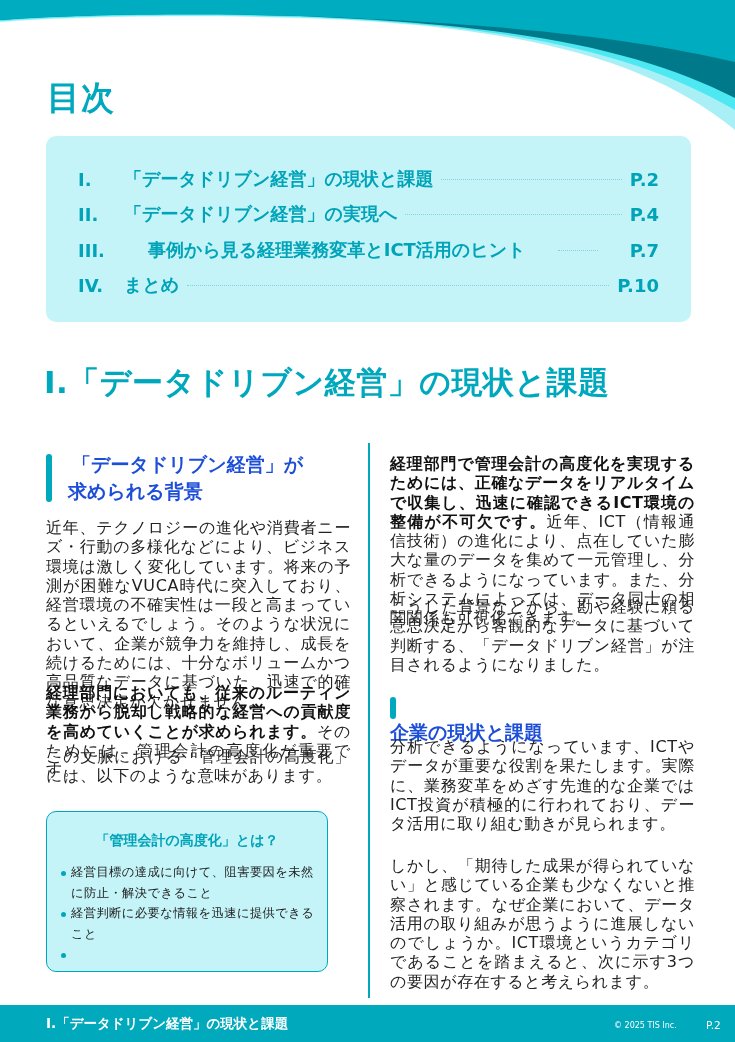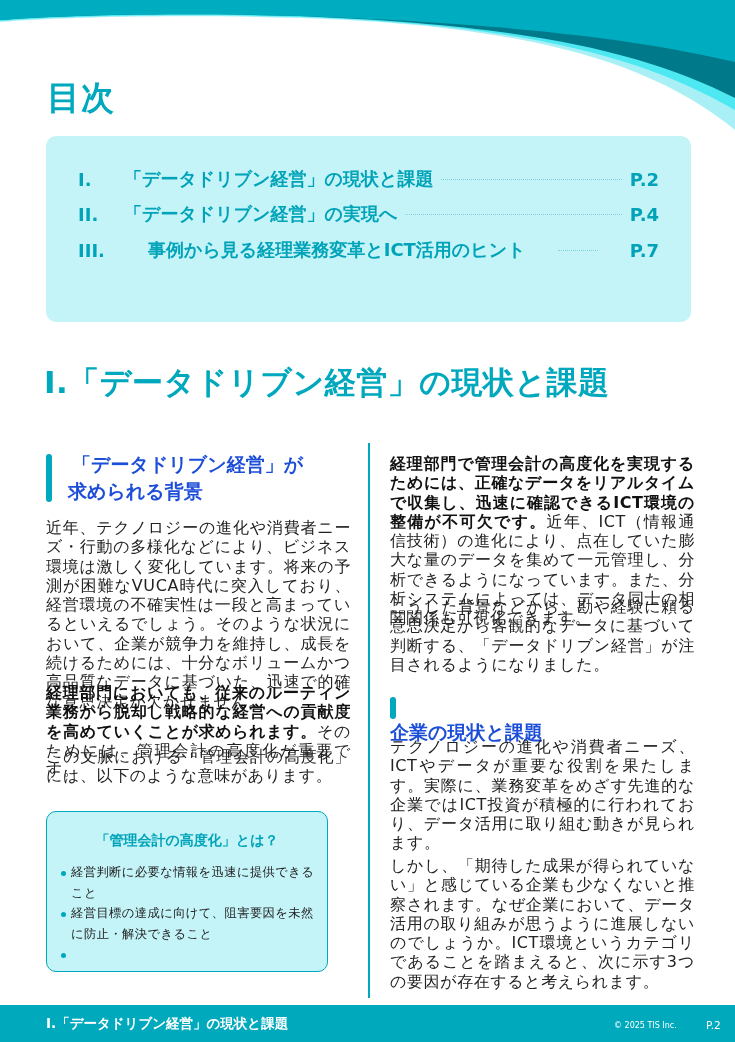--- a/index.html
+++ b/index.html
@@ -96,20 +96,26 @@
     <span class="label">「データドリブン経営」の実現へ</span>
     <span class="dots"></span>
     <span class="page">P.4</span>
   </div>
   <div class="toc-row" style="top:101px;gap:24px;">
     <span class="num">III.</span>
     <span class="label">事例から見る経理業務変革とICT活用のヒント</span>
     <span class="dots"></span>
     <span class="page">P.7</span>
   </div>
+  <div class="toc-row" style="top:136px;">
+    <span class="num">IV.</span>
+    <span class="label">まとめ</span>
+    <span class="dots"></span>
+    <span class="page">P.10</span>
+  </div>
 </div>
 
 <div class="section-title">I.「データドリブン経営」の現状と課題</div>
 
 <div class="col-divider"></div>
 
 <div class="sub-heading" style="left:46px; top:451px; width:300px;">
   <span class="bar" style="height:48px; margin-top:3px;"></span>
   <div>
     <div style="margin-left:4px;">「データドリブン経営」が</div>
@@ -119,36 +125,36 @@
 
 <p class="para" style="left:46px; top:518px; width:305px;">近年、テクノロジーの進化や消費者ニーズ・行動の多様化などにより、ビジネス環境は激しく変化しています。将来の予測が困難なVUCA時代に突入しており、経営環境の不確実性は一段と高まっているといえるでしょう。そのような状況において、企業が競争力を維持し、成長を続けるためには、十分なボリュームかつ高品質なデータに基づいた、迅速で的確な意思決定が欠かせません。</p>
 
 <p class="para" style="left:46px; top:683px; width:305px;"><b>経理部門においても、従来のルーティン業務から脱却し戦略的な経営への貢献度を高めていくことが求められます。</b><span>そのためには、管理会計の高度化が重要です。</span></p>
 
 <p class="para" style="left:46px; top:747px; width:305px;">この文脈における「管理会計の高度化」には、以下のような意味があります。</p>
 
 <div class="info-box">
   <div class="ib-title">「管理会計の高度化」とは？</div>
   <ul>
+    <li><span class="dot"></span><span>経営目標の達成に向けて、阻害要因を未然に防止・解決できること</span></li>
     <li><span class="dot"></span><span>経営判断に必要な情報を迅速に提供できること</span></li>
-    <li><span class="dot"></span><span>経営目標の達成に向けて、阻害要因を未然に防止・解決できること</span></li>
     <li><span class="dot"></span></li>
   </ul>
 </div>
 
 <p class="para" style="left:390px; top:454px; width:305px;"><b>経理部門で管理会計の高度化を実現するためには、正確なデータをリアルタイムで収集し、迅速に確認できるICT環境の整備が不可欠です。</b><span>近年、ICT（情報通信技術）の進化により、点在していた膨大な量のデータを集めて一元管理し、分析できるようになっています。また、分析システムによっては、データ同士の相関関係も可視化できます。</span></p>
 
 <p class="para" style="left:390px; top:597px; width:305px;">こうした背景などから、勘や経験に頼る意思決定から客観的なデータに基づいて判断する、「データドリブン経営」が注目されるようになりました。</p>
 
 <div class="sub-heading" style="left:390px; top:694px; width:305px;flex-direction:column;">
   <span class="bar" style="height:22px; margin-top:3px;"></span>
   <span>企業の現状と課題</span>
 </div>
 
-<p class="para" style="left:390px; top:737px; width:305px;">テクノロジーの進化や消費者ニーズ、ICTやデータが重要な役割を果たします。実際に、業務変革をめざす先進的な企業ではICT投資が積極的に行われており、データ活用に取り組む動きが見られます。</p>
+<p class="para" style="left:390px; top:737px; width:305px;">分析できるようになっています、ICTやデータが重要な役割を果たします。実際に、業務変革をめざす先進的な企業ではICT投資が積極的に行われており、データ活用に取り組む動きが見られます。</p>
 
 <p class="para" style="left:390px; top:816px; width:305px;margin-top:40px;">しかし、「期待した成果が得られていない」と感じている企業も少なくないと推察されます。なぜ企業において、データ活用の取り組みが思うように進展しないのでしょうか。ICT環境というカテゴリであることを踏まえると、次に示す3つの要因が存在すると考えられます。</p>
 
 <div class="footer">
   <span class="f-title">I.「データドリブン経営」の現状と課題</span>
   <span class="f-copy">© 2025 TIS Inc.</span>
   <span class="f-page">P.2</span>
 </div>
 
 </body></html>

